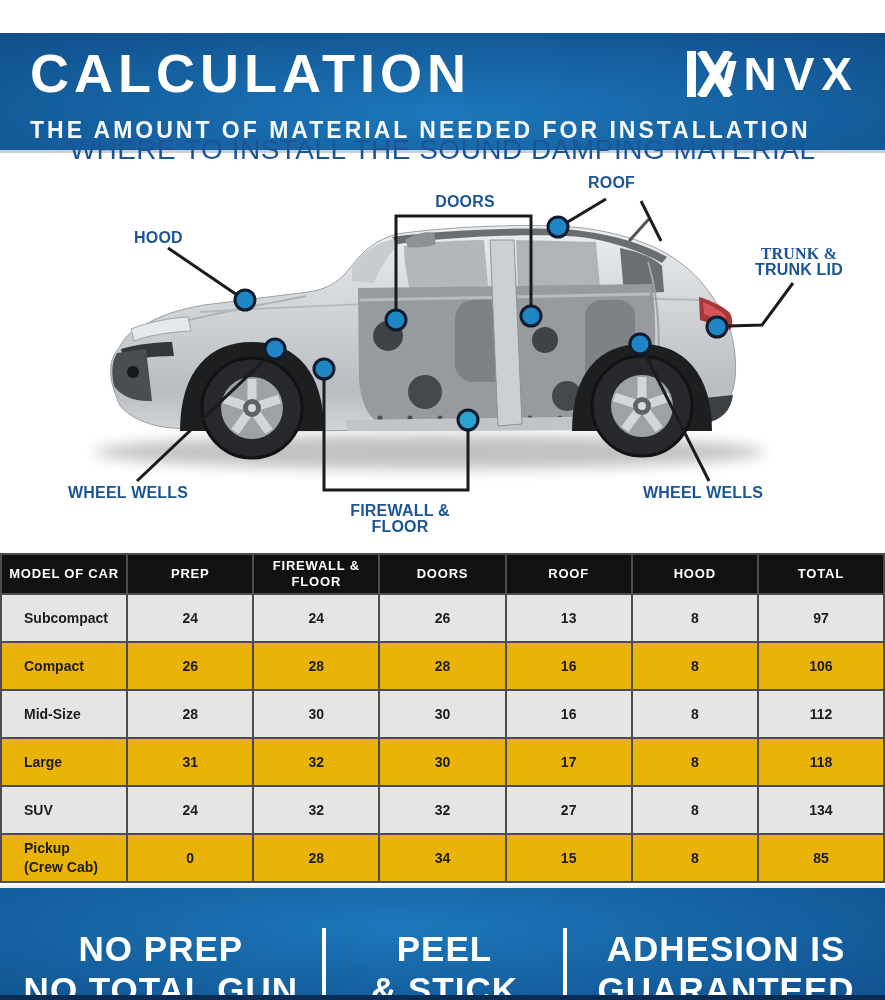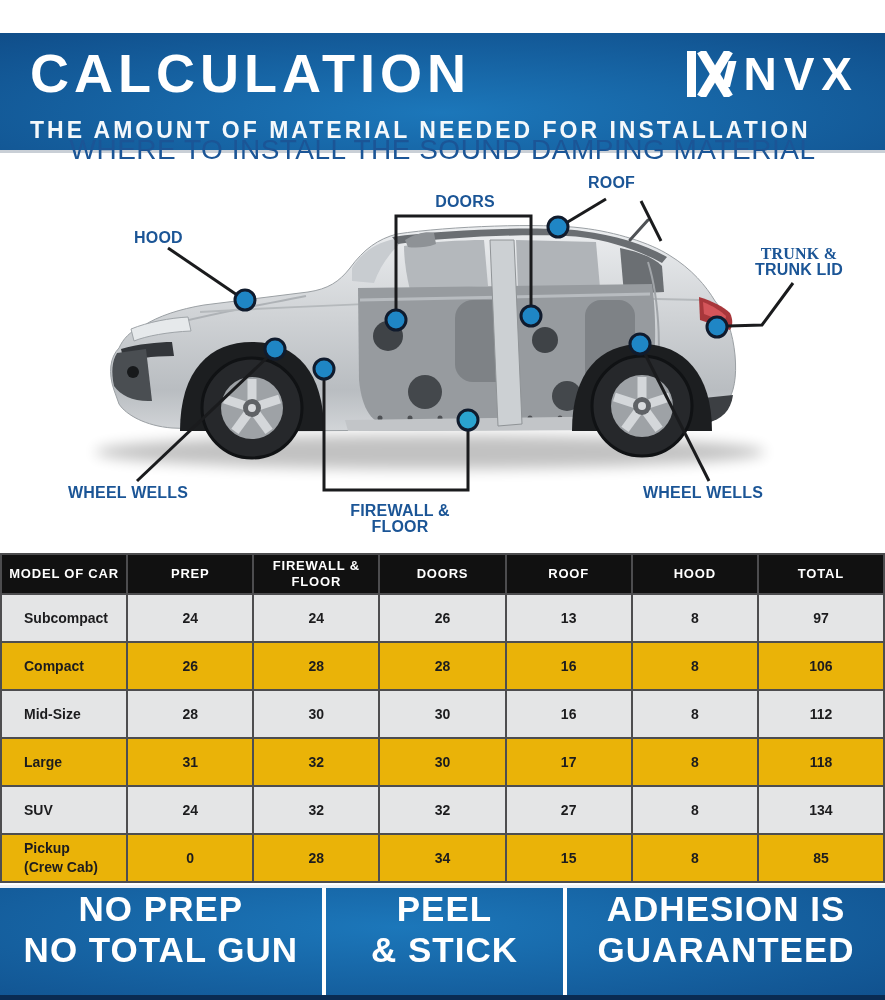--- a/index.html
+++ b/index.html
@@ -55,23 +55,24 @@
   tr.stripe td { background:#e4e5e6; }
   tr.plain td { background:#eab308; }
 
   
   .footer {
     position:absolute; left:0; top:885px; width:885px; height:115px;
     background:radial-gradient(130% 170% at 45% 35%, #1c77ba 0%, #11528f 55%, #0b3364 100%);
     border-top:3px solid #eef2f6; display:flex;
   }
   .footer-panel {
-    display:flex; flex-direction:column; align-items:center; justify-content:flex-start;
+    display:flex; flex-direction:column; align-items:center; justify-content:space-between;
     color:#ffffff; font-weight:bold; font-size:35px; line-height:41px; letter-spacing:1px;
     text-align:center;
+    margin-top:40px;
   }
   .footer-panel.p1 { width:332px; }
   .footer-panel.p2 { width:253px; border-left:4px solid #ffffff; border-right:4px solid #ffffff; }
   .footer-panel.p3 { width:328px; }
   .footer-bottom-strip { position:absolute; left:0; bottom:0; width:885px; height:5px; background:#0a2b52; }
 </style>
 </head>
 <body>
 
 <div class="poster">

